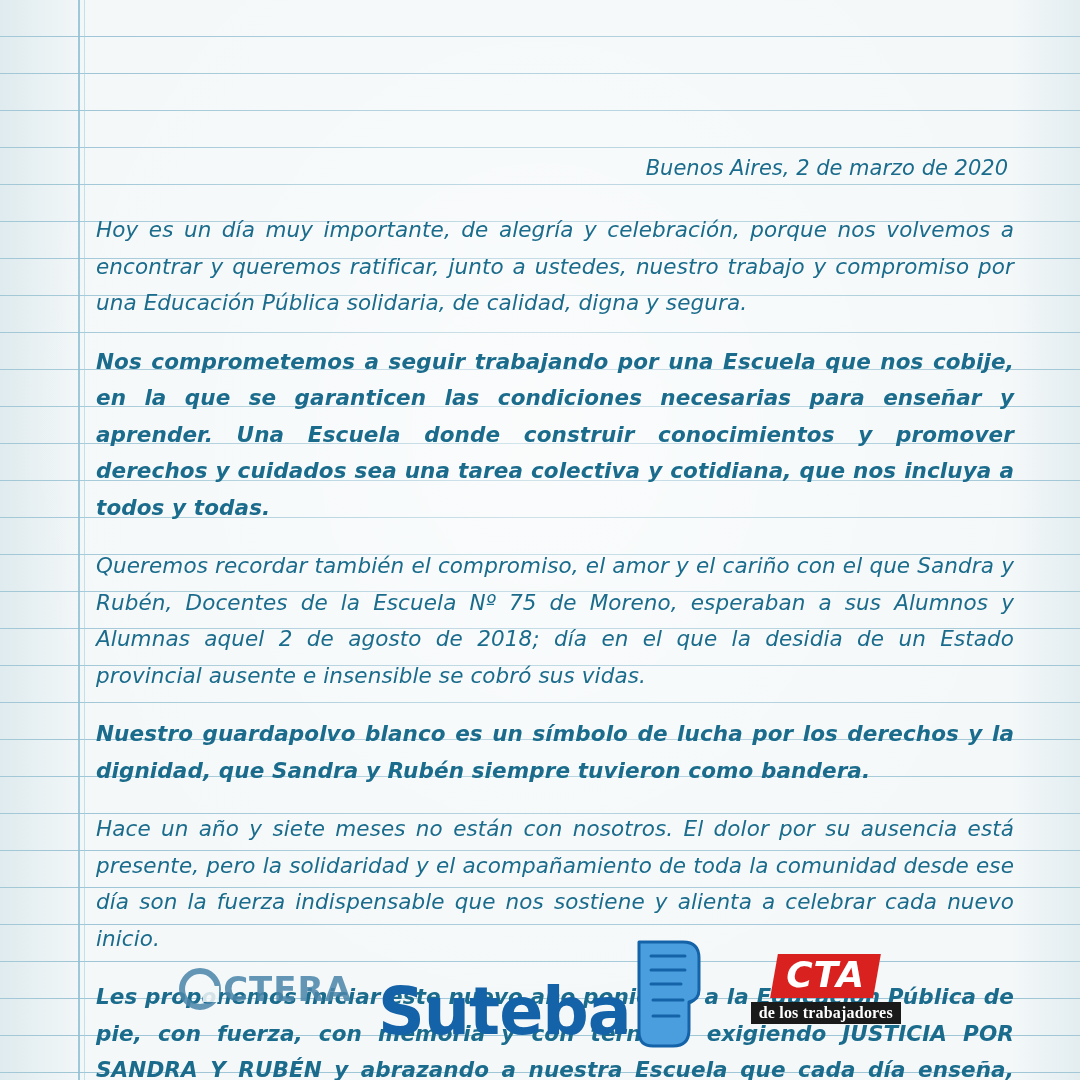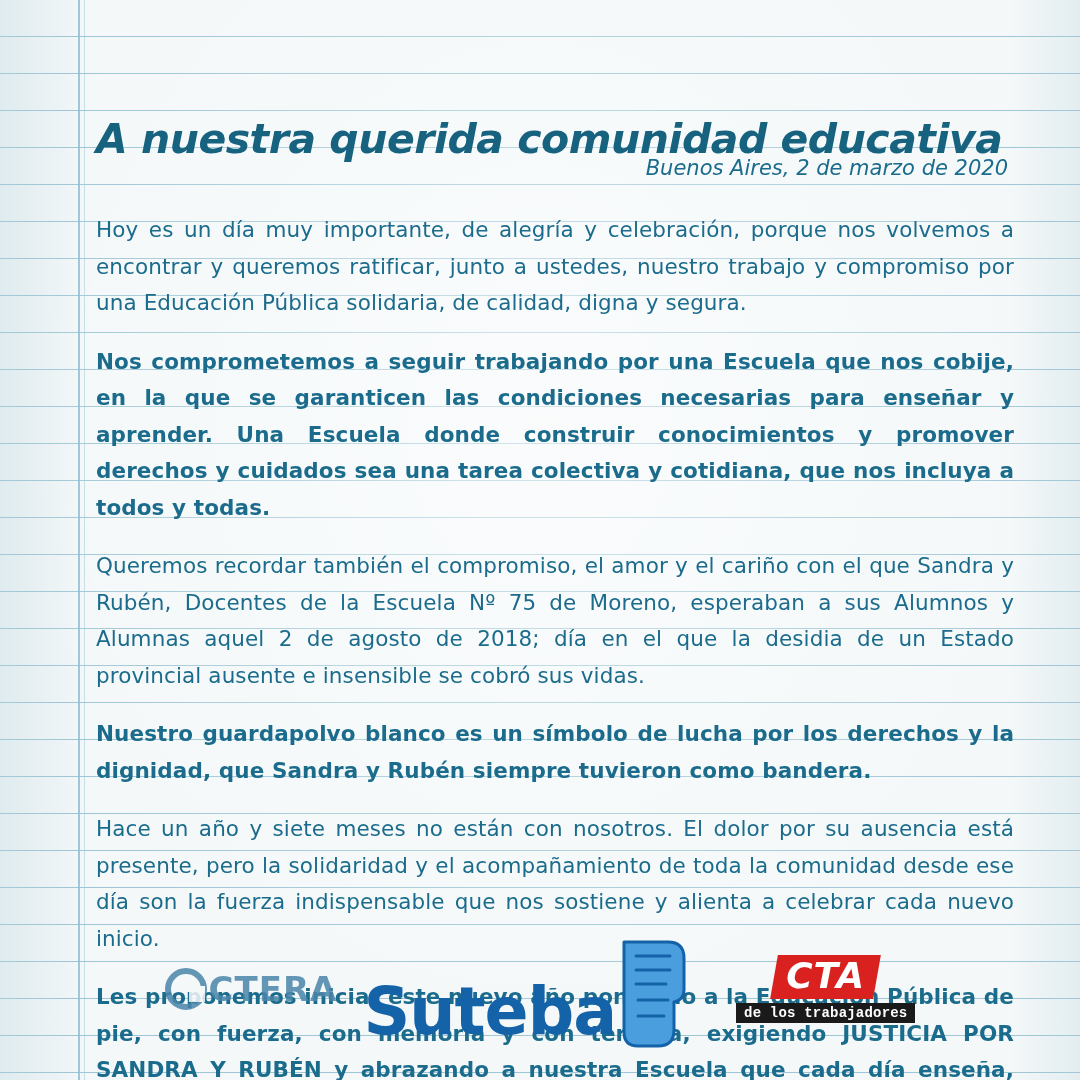--- a/index.html
+++ b/index.html
@@ -101,20 +101,21 @@
 
   #body-copy {
     position: absolute;
     top: 212px;
     left: 0;
     width: 918px;
   }
 
   .para {
     font-family: "DejaVu Sans", sans-serif;
+    font-style: italic;
     font-size: 21.5px;
     line-height: 36.5px;
     color: #1b6c8c;
     text-align: justify;
     margin: 0 0 22px 0;
     letter-spacing: 0.1px;
   }
   .para.bold {
     font-weight: bold;
   }
@@ -204,39 +205,38 @@
     font-style: italic;
     font-size: 36px;
     color: #ffffff;
     letter-spacing: 1px;
     line-height: 1;
   }
   #cta-sub {
     margin-top: 4px;
     background: #1a1a1a;
     color: #ffffff;
-    font-family: Liberation Mono, monospace;
-    font-weight: bold;
-    font-size: 14px;
+    font-family: Liberation Serif, serif;
+    font-weight: bold;
+    font-size: 16px;
     padding: 2px 8px;
     letter-spacing: 0.2px;
   }
 </style>
 </head>
 <body>
 
 <div id="page">
 
   <div id="paper-tint"></div>
   <div id="margin-rule"></div>
   <div id="margin-rule2"></div>
 
   <div id="content">
 
-    <h1 id="title">A nuestra querida comunidad educativa</h1>
 
     <div id="dateline">Buenos Aires, 2 de marzo de 2020</div>
 
     <div id="body-copy">
       <p class="para">Hoy es un día muy importante, de alegría y celebración, porque nos volvemos a encontrar y queremos ratificar, junto a ustedes, nuestro trabajo y compromiso por una Educación Pública solidaria, de calidad, digna y segura.</p>
       <p class="para bold">Nos comprometemos a seguir trabajando por una Escuela que nos cobije, en la que se garanticen las condiciones necesarias para enseñar y aprender. Una Escuela donde construir conocimientos y promover derechos y cuidados sea una tarea colectiva y cotidiana, que nos incluya a todos y todas.</p>
       <p class="para">Queremos recordar también el compromiso, el amor y el cariño con el que Sandra y Rubén, Docentes de la Escuela Nº 75 de Moreno, esperaban a sus Alumnos y Alumnas aquel 2 de agosto de 2018; día en el que la desidia de un Estado provincial ausente e insensible se cobró sus vidas.</p>
       <p class="para bold">Nuestro guardapolvo blanco es un símbolo de lucha por los derechos y la dignidad, que Sandra y Rubén siempre tuvieron como bandera.</p>
       <p class="para">Hace un año y siete meses no están con nosotros. El dolor por su ausencia está presente, pero la solidaridad y el acompañamiento de toda la comunidad desde ese día son la fuerza indispensable que nos sostiene y alienta a celebrar cada nuevo inicio.</p>
       <p class="para bold">Les proponemos iniciar este nuevo año poniendo a la Educación Pública de pie, con fuerza, con memoria y con ternura, exigiendo JUSTICIA POR SANDRA Y RUBÉN y abrazando a nuestra Escuela que cada día enseña, resiste y sueña.</p>

